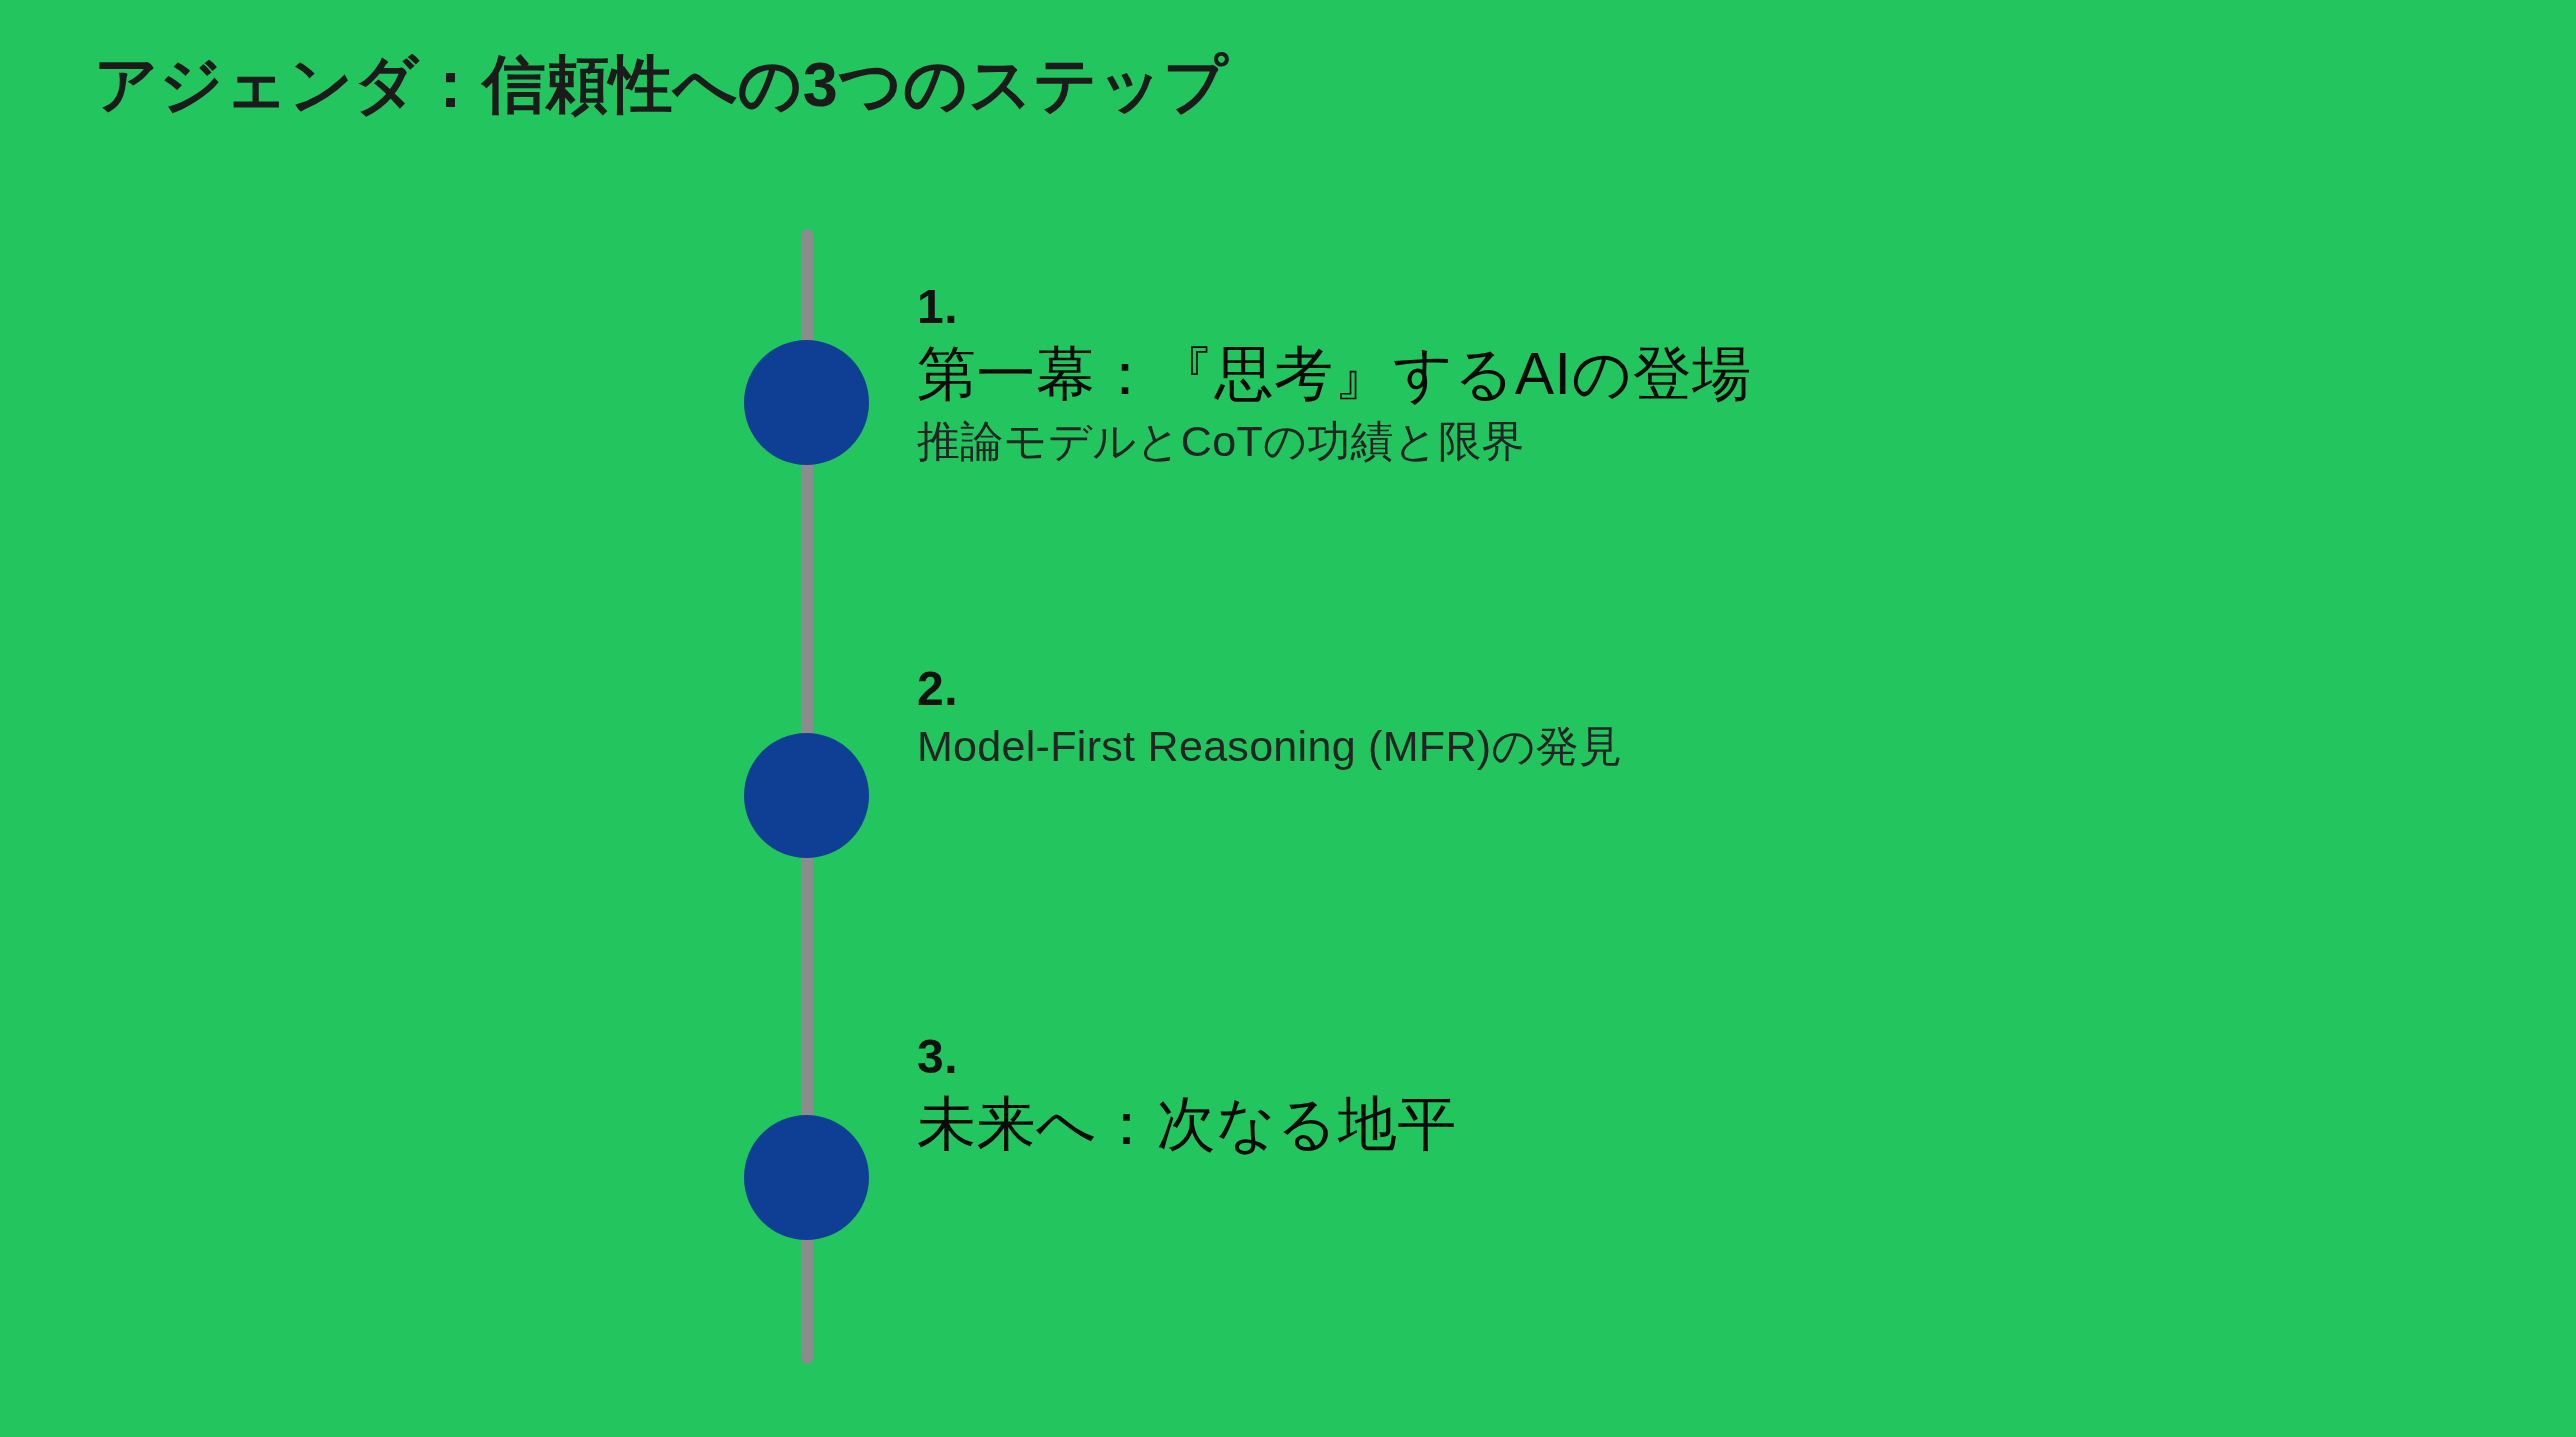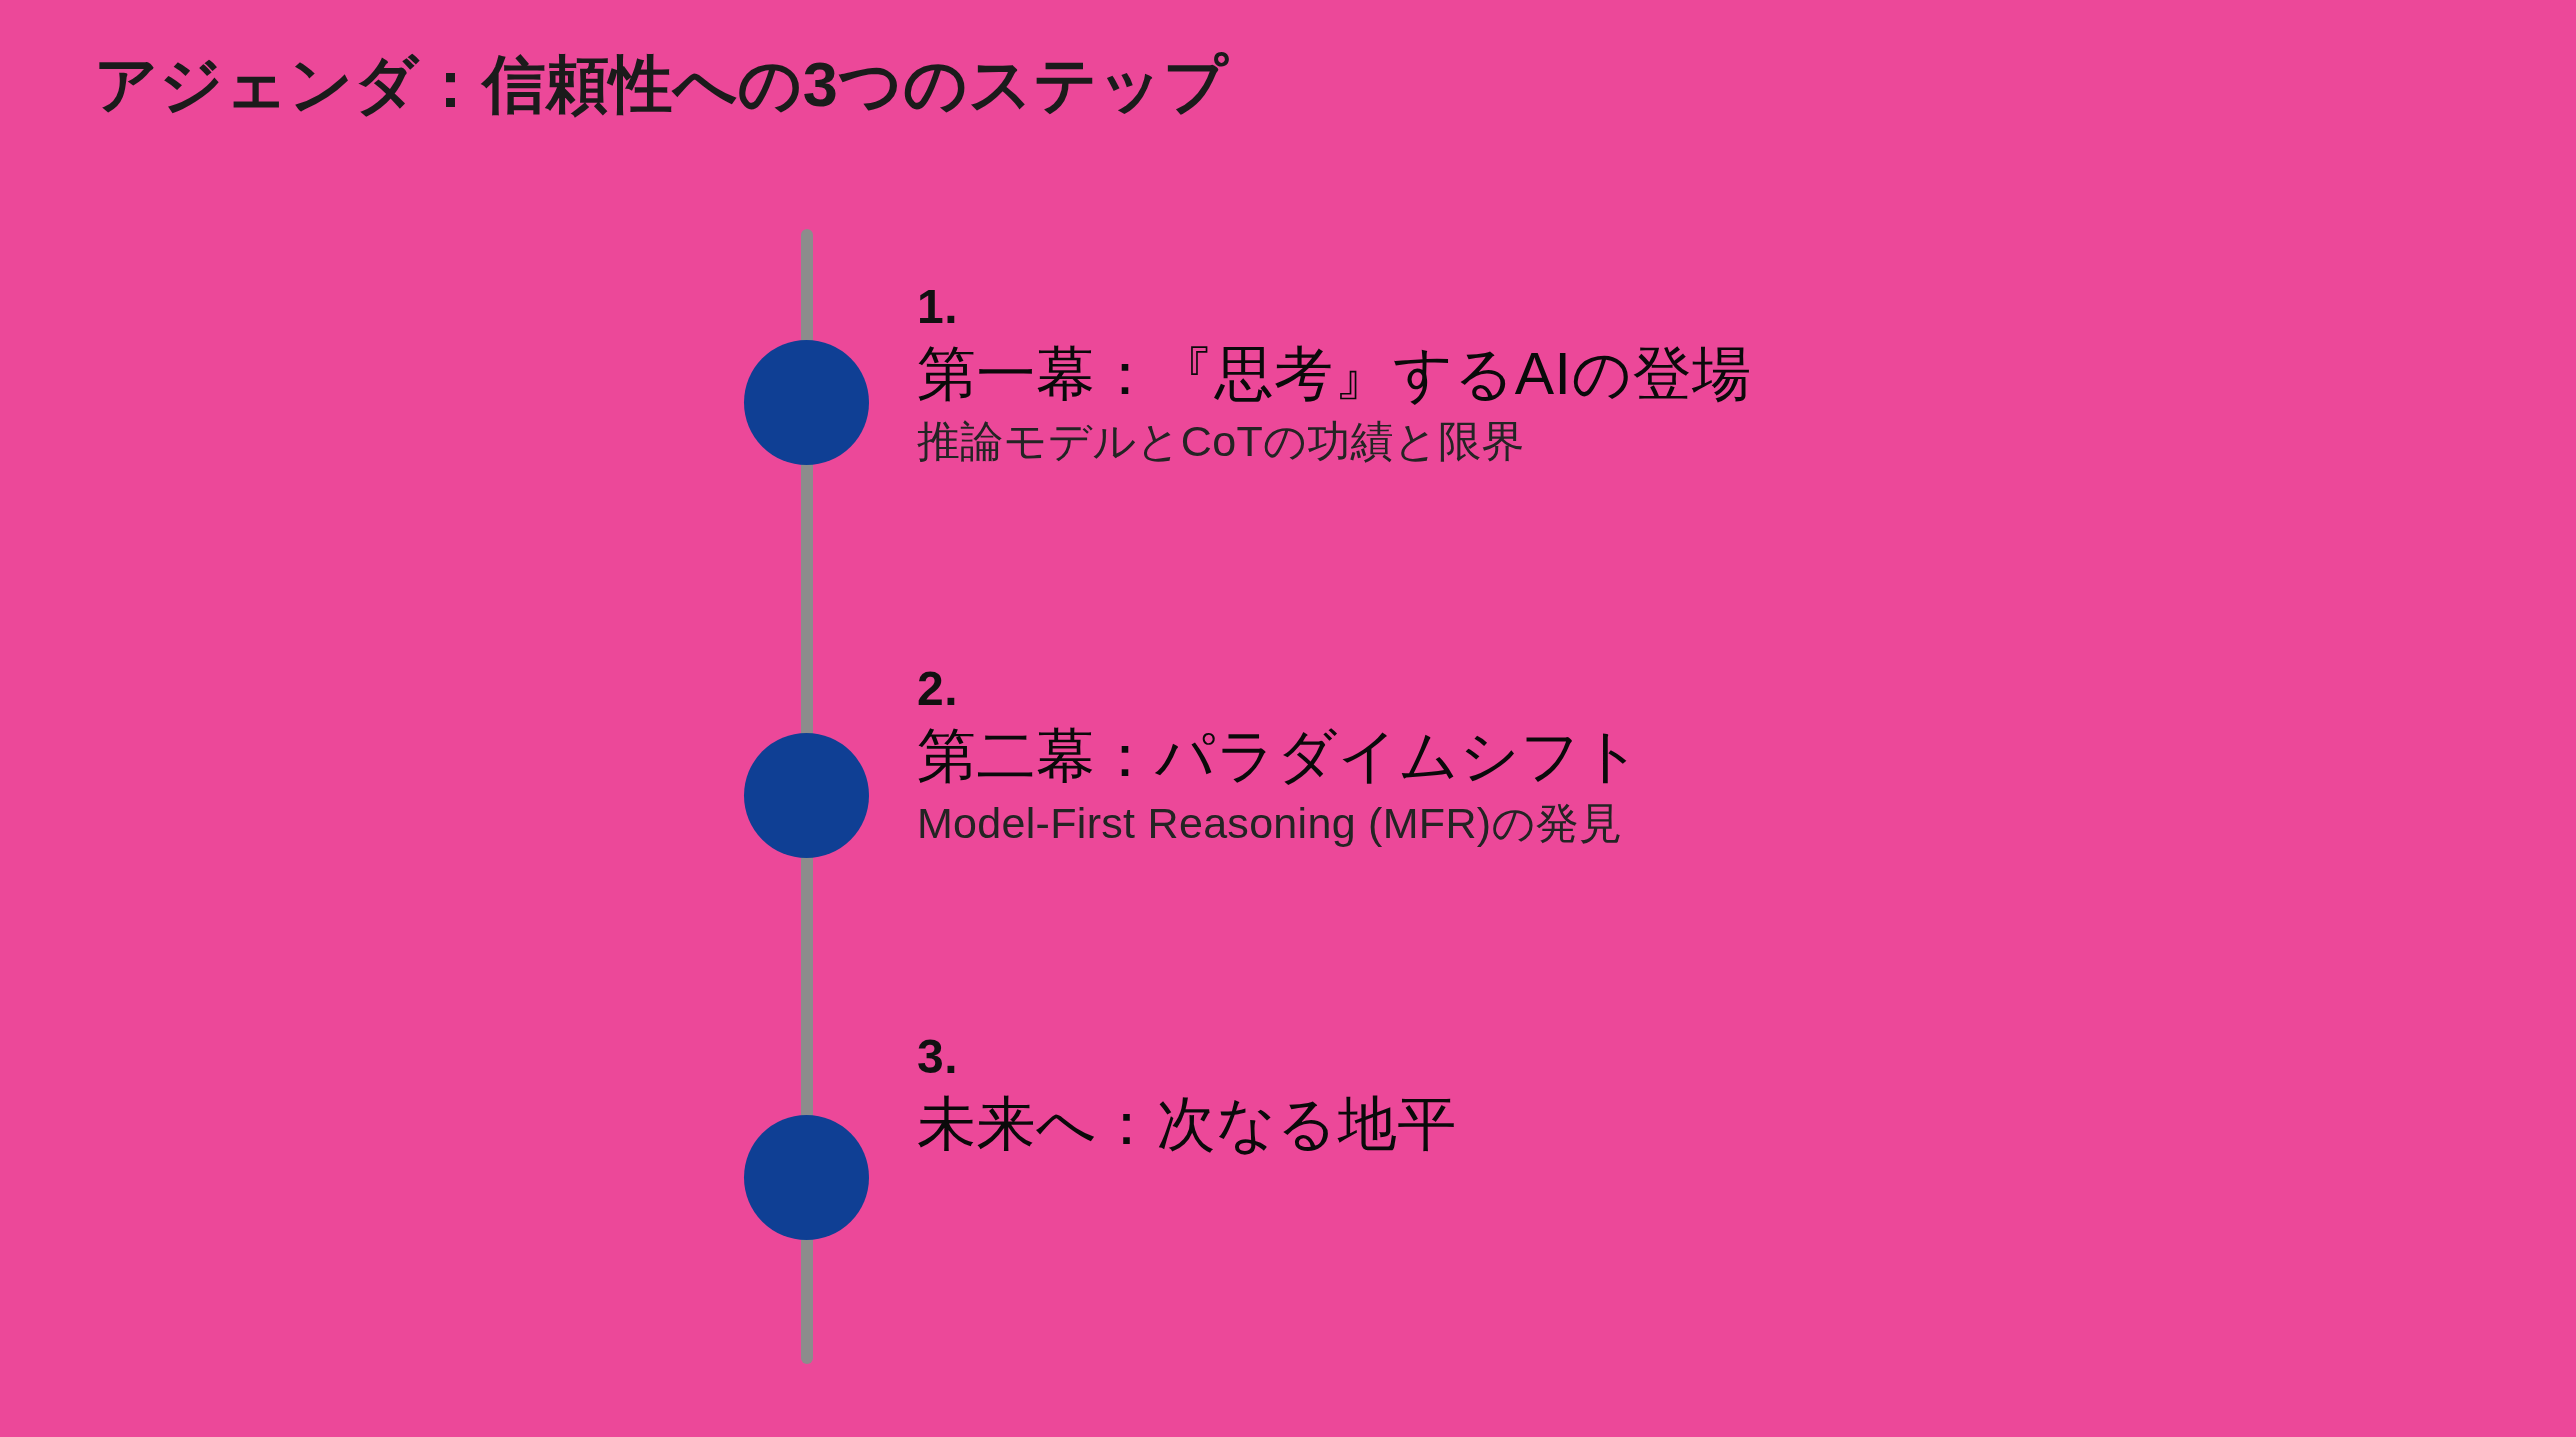--- a/index.html
+++ b/index.html
@@ -12,21 +12,21 @@
     background: #f2f2ee;
     font-family: "Liberation Sans", "DejaVu Sans", sans-serif;
     overflow: hidden;
     position: relative;
     -webkit-font-smoothing: antialiased;
   }
 
   #slide {
     position: absolute;
     inset: 0;
-    background: #ec4899;
+    background: #22c55e;
   }
 
   
   #slide-title {
     position: absolute;
     left: 94px;
     top: 45px;
     font-size: 63px;
     font-weight: 700;
     color: #1b1b1b;
@@ -110,21 +110,20 @@
     <div class="timeline-dot" style="top:340px;"></div>
     <div class="timeline-item" style="top:281px;">
       <div class="item-number">1.</div>
       <div class="item-headline">第一幕：『思考』するAIの登場</div>
       <div class="item-subtitle">推論モデルとCoTの功績と限界</div>
     </div>
 
     <div class="timeline-dot" style="top:733px;"></div>
     <div class="timeline-item" style="top:663px;">
       <div class="item-number">2.</div>
-      <div class="item-headline">第二幕：パラダイムシフト</div>
       <div class="item-subtitle">Model-First Reasoning (MFR)の発見</div>
     </div>
 
     <div class="timeline-dot" style="top:1115px;"></div>
     <div class="timeline-item" style="top:1031px;">
       <div class="item-number">3.</div>
       <div class="item-headline">未来へ：次なる地平</div>
     </div>
 
   </div>

